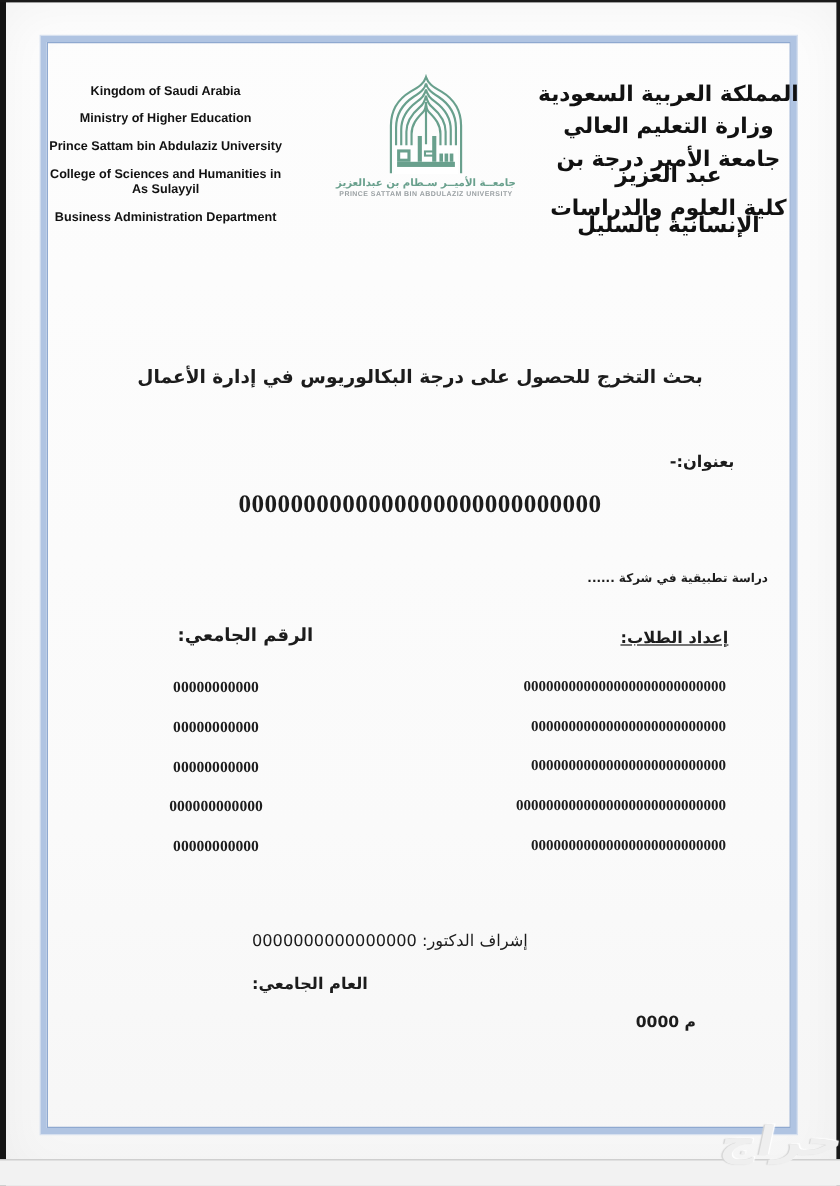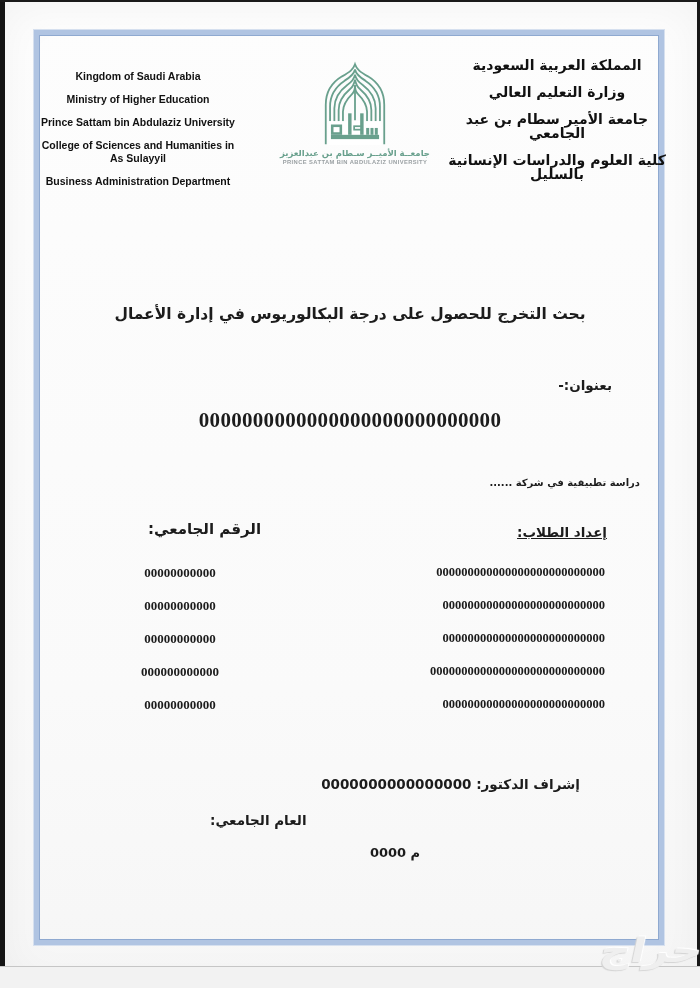--- a/index.html
+++ b/index.html
@@ -25,23 +25,23 @@
     background: transparent;
   }
   
   .en-block {
     position:absolute; left:38px; top:70px; width:200px;
     text-align:center; font-family:"Liberation Sans", sans-serif;
     font-weight:bold; font-size:10.5px; line-height:13px; color:#111;
   }
   .en-block div { margin-bottom:10px; }
   .ar-block {
-    position:absolute; left:447px; top:58px; width:220px;
+    position:absolute; left:447px; top:72px; width:220px;
     text-align:center; direction:rtl;
-    font-weight:bold; font-size:14px; line-height:14px; color:#111;
+    font-weight:bold; font-size:18px; line-height:14px; color:#111;
   }
   .ar-block div { margin-bottom:13px; }
   .logo-wrap { position:absolute; left:272px; top:60px; width:166px; text-align:center; }
   .logo-wrap svg { display:block; margin:0 auto; }
   .logo-ar {
     direction:rtl; font-size:8.5px; font-weight:bold;
     color: var(--logo-green, #69a08d); margin-top:2px; white-space:nowrap;
   }
   .logo-en {
     font-family:"Liberation Sans", sans-serif; font-size:5.8px; font-weight:bold;
@@ -76,29 +76,29 @@
   .ids-col {
     position:absolute; left:138px; top:556px; width:84px; text-align:center;
     font-family:"Liberation Serif", serif; font-weight:bold; font-size:13px;
   }
   .names-col {
     position:absolute; right:95px; top:556px; width:260px; text-align:right;
     font-family:"Liberation Serif", serif; font-weight:bold; font-size:12.5px;
   }
   .ids-col div, .names-col div { height:33px; line-height:33px; }
   .supervisor-line {
-    position:absolute; left:210px; top:776px; width:370px; text-align:right;
-    direction:rtl; font-weight:bold; font-size:13.5px;
+    position:absolute; left:210px; top:776px; width:370px; text-align:left;
+    direction:rtl; font-weight:normal; font-size:13.5px;
   }
   .year-label {
     position:absolute; left:210px; top:812px; width:370px; text-align:left;
     direction:rtl; font-weight:bold; font-size:13.5px;
   }
   .year-value {
-    position:absolute; left:210px; top:845px; width:370px; text-align:center;
+    position:absolute; left:210px; top:845px; width:370px; text-align:right;
     direction:ltr; font-weight:bold; font-size:13px;
   }
   
   .bottom-strip {
     position:absolute; left:0; top:966px; width:700px; height:22px;
     background:#f2f2f2; border-top:1px solid #c6c6c6;
   }
   .watermark {
     position:absolute; left:552px; top:926px; width:150px;
     direction:rtl; font-weight:bold; font-size:42px; letter-spacing:2px;
@@ -151,21 +151,21 @@
         <rect x="73" y="79" width="3.5" height="8"></rect>
       </g>
     </svg>
     <div class="logo-ar">جامعــة الأميــر سـطام بن عبدالعزيز</div>
     <div class="logo-en">PRINCE SATTAM BIN ABDULAZIZ UNIVERSITY</div>
   </div>
 
   <div class="ar-block">
     <div>المملكة العربية السعودية</div>
     <div>وزارة التعليم العالي</div>
-    <div>جامعة الأمير سطام بن عبد الجامعي</div>
+    <div>جامعة الأمير درجة بن عبد العزيز</div>
     <div>كلية العلوم والدراسات الإنسانية بالسليل</div>
   </div>
 
   <div class="thesis-line">بحث التخرج للحصول على درجة البكالوريوس في إدارة الأعمال</div>
 
   <div class="titled-label">بعنوان:-</div>
 
   <div class="title-zeros">0000000000000000000000000000</div>
 
   <div class="applied-line">دراسة تطبيقية في شركة ......</div>

